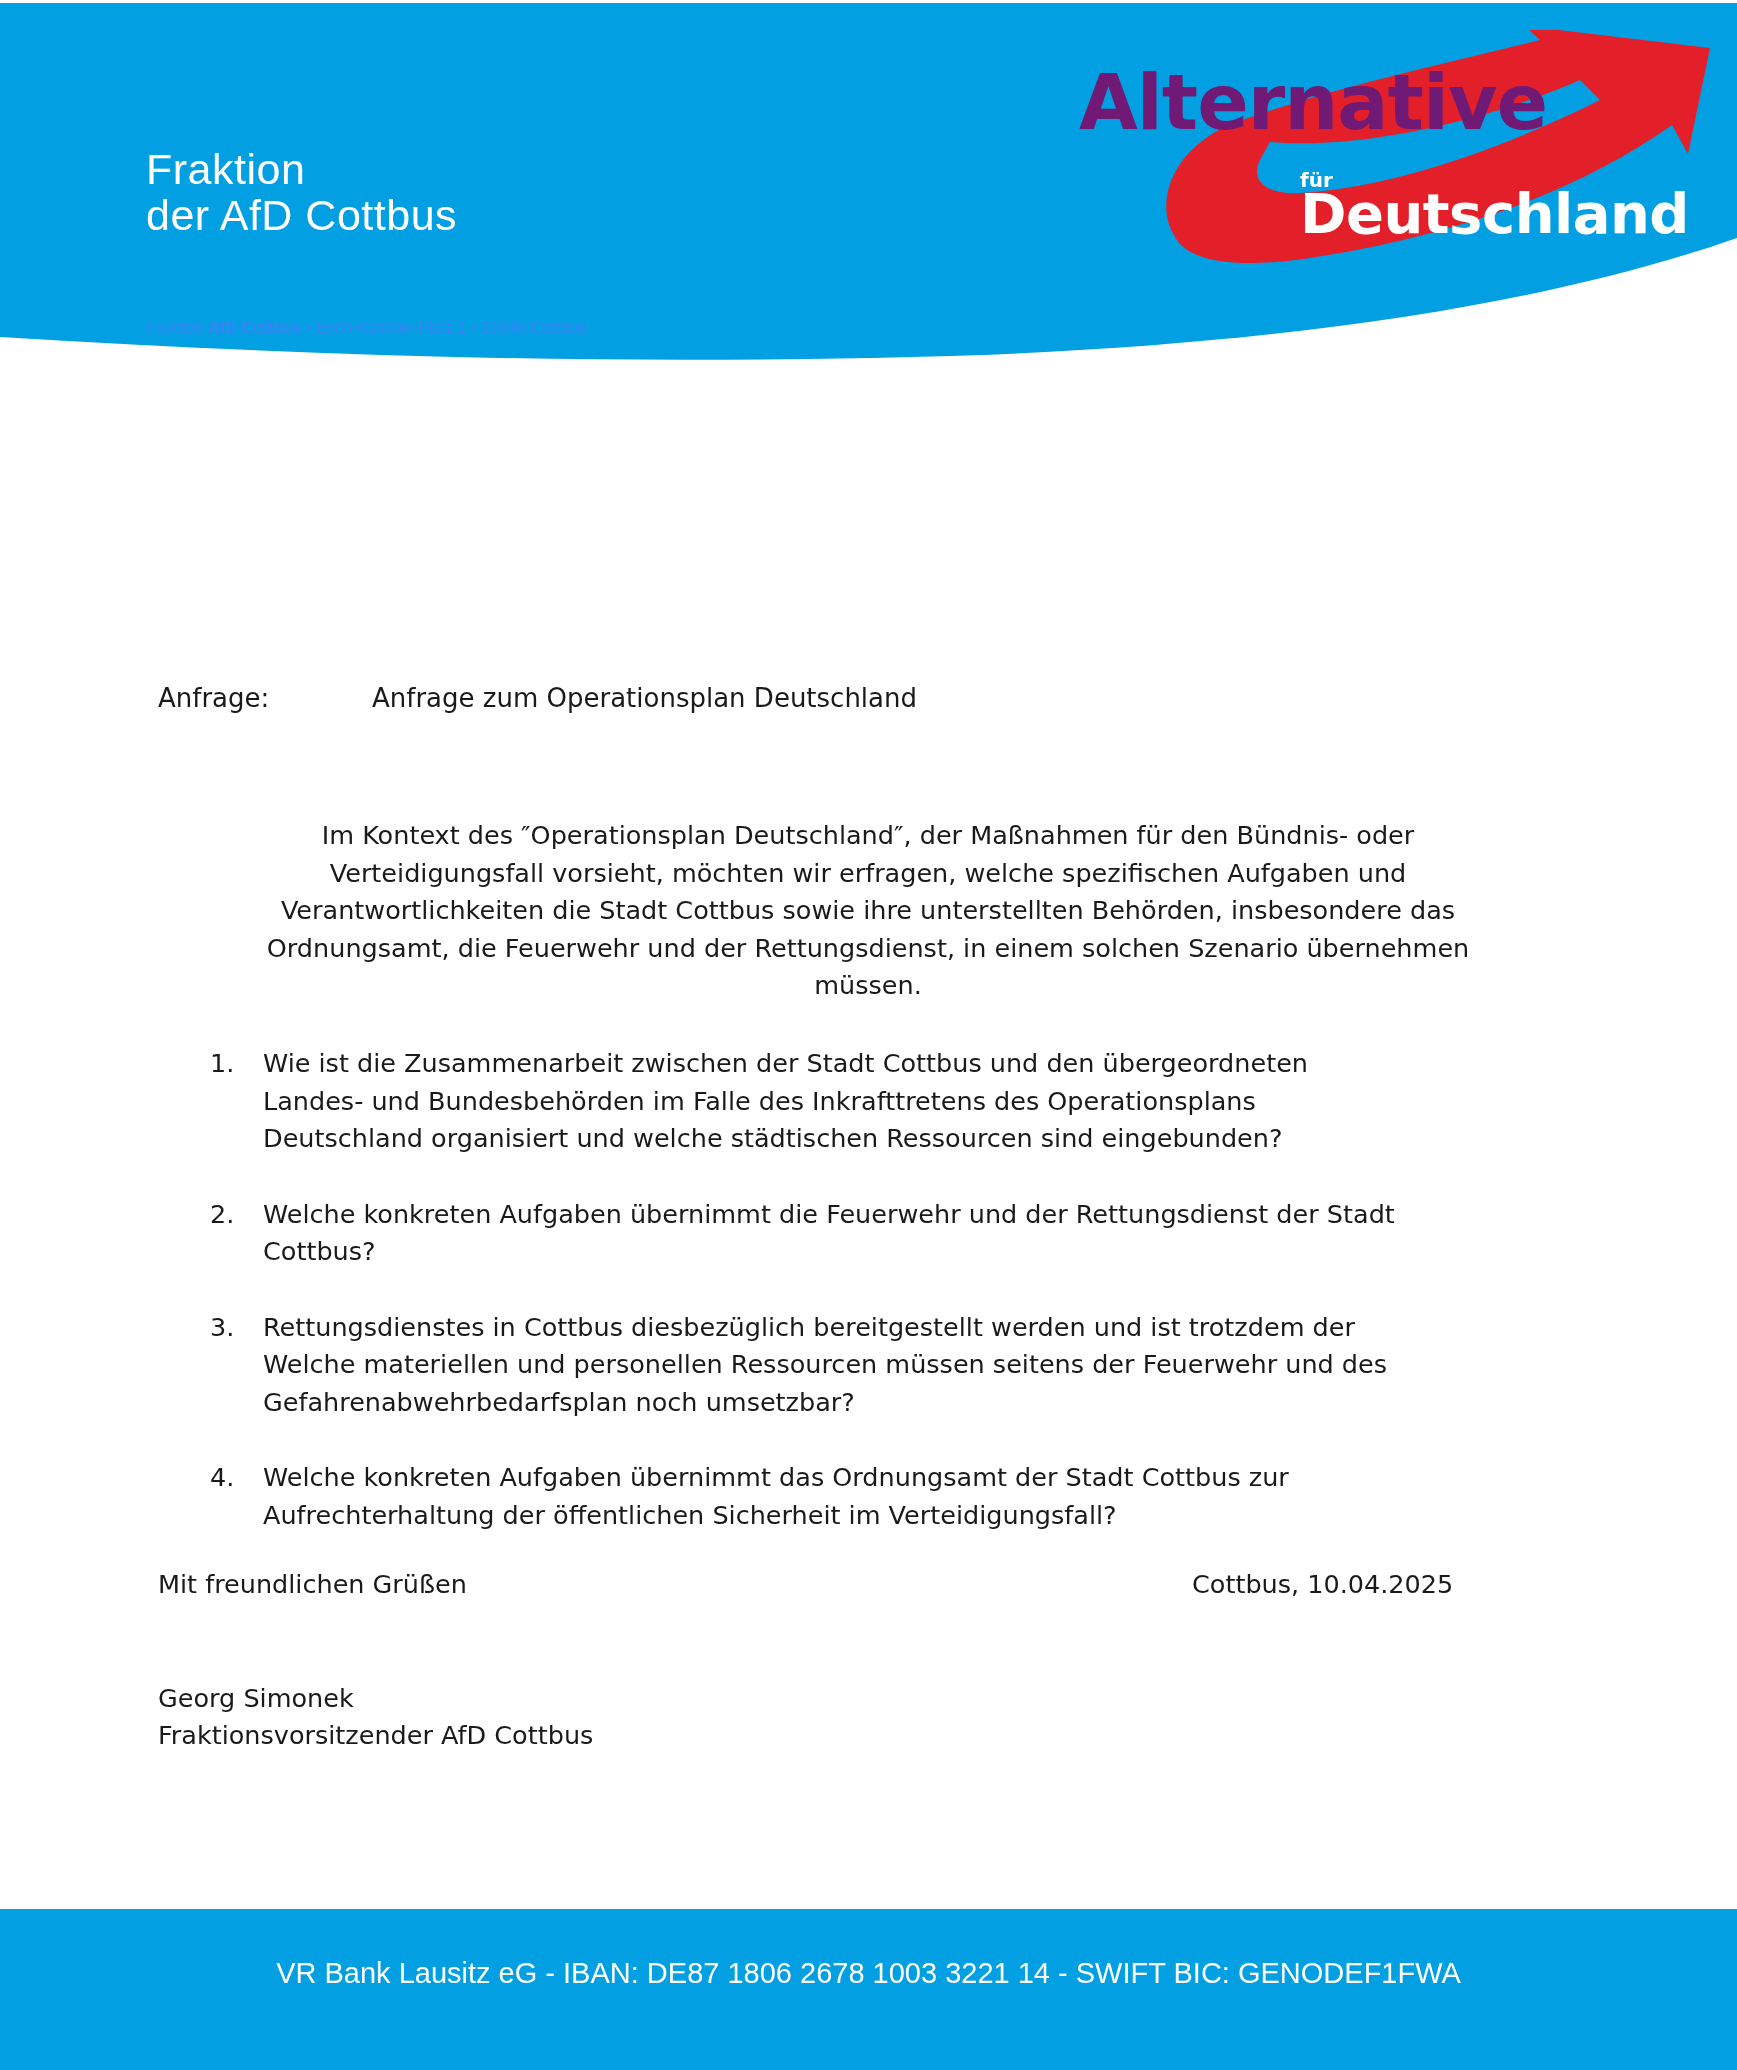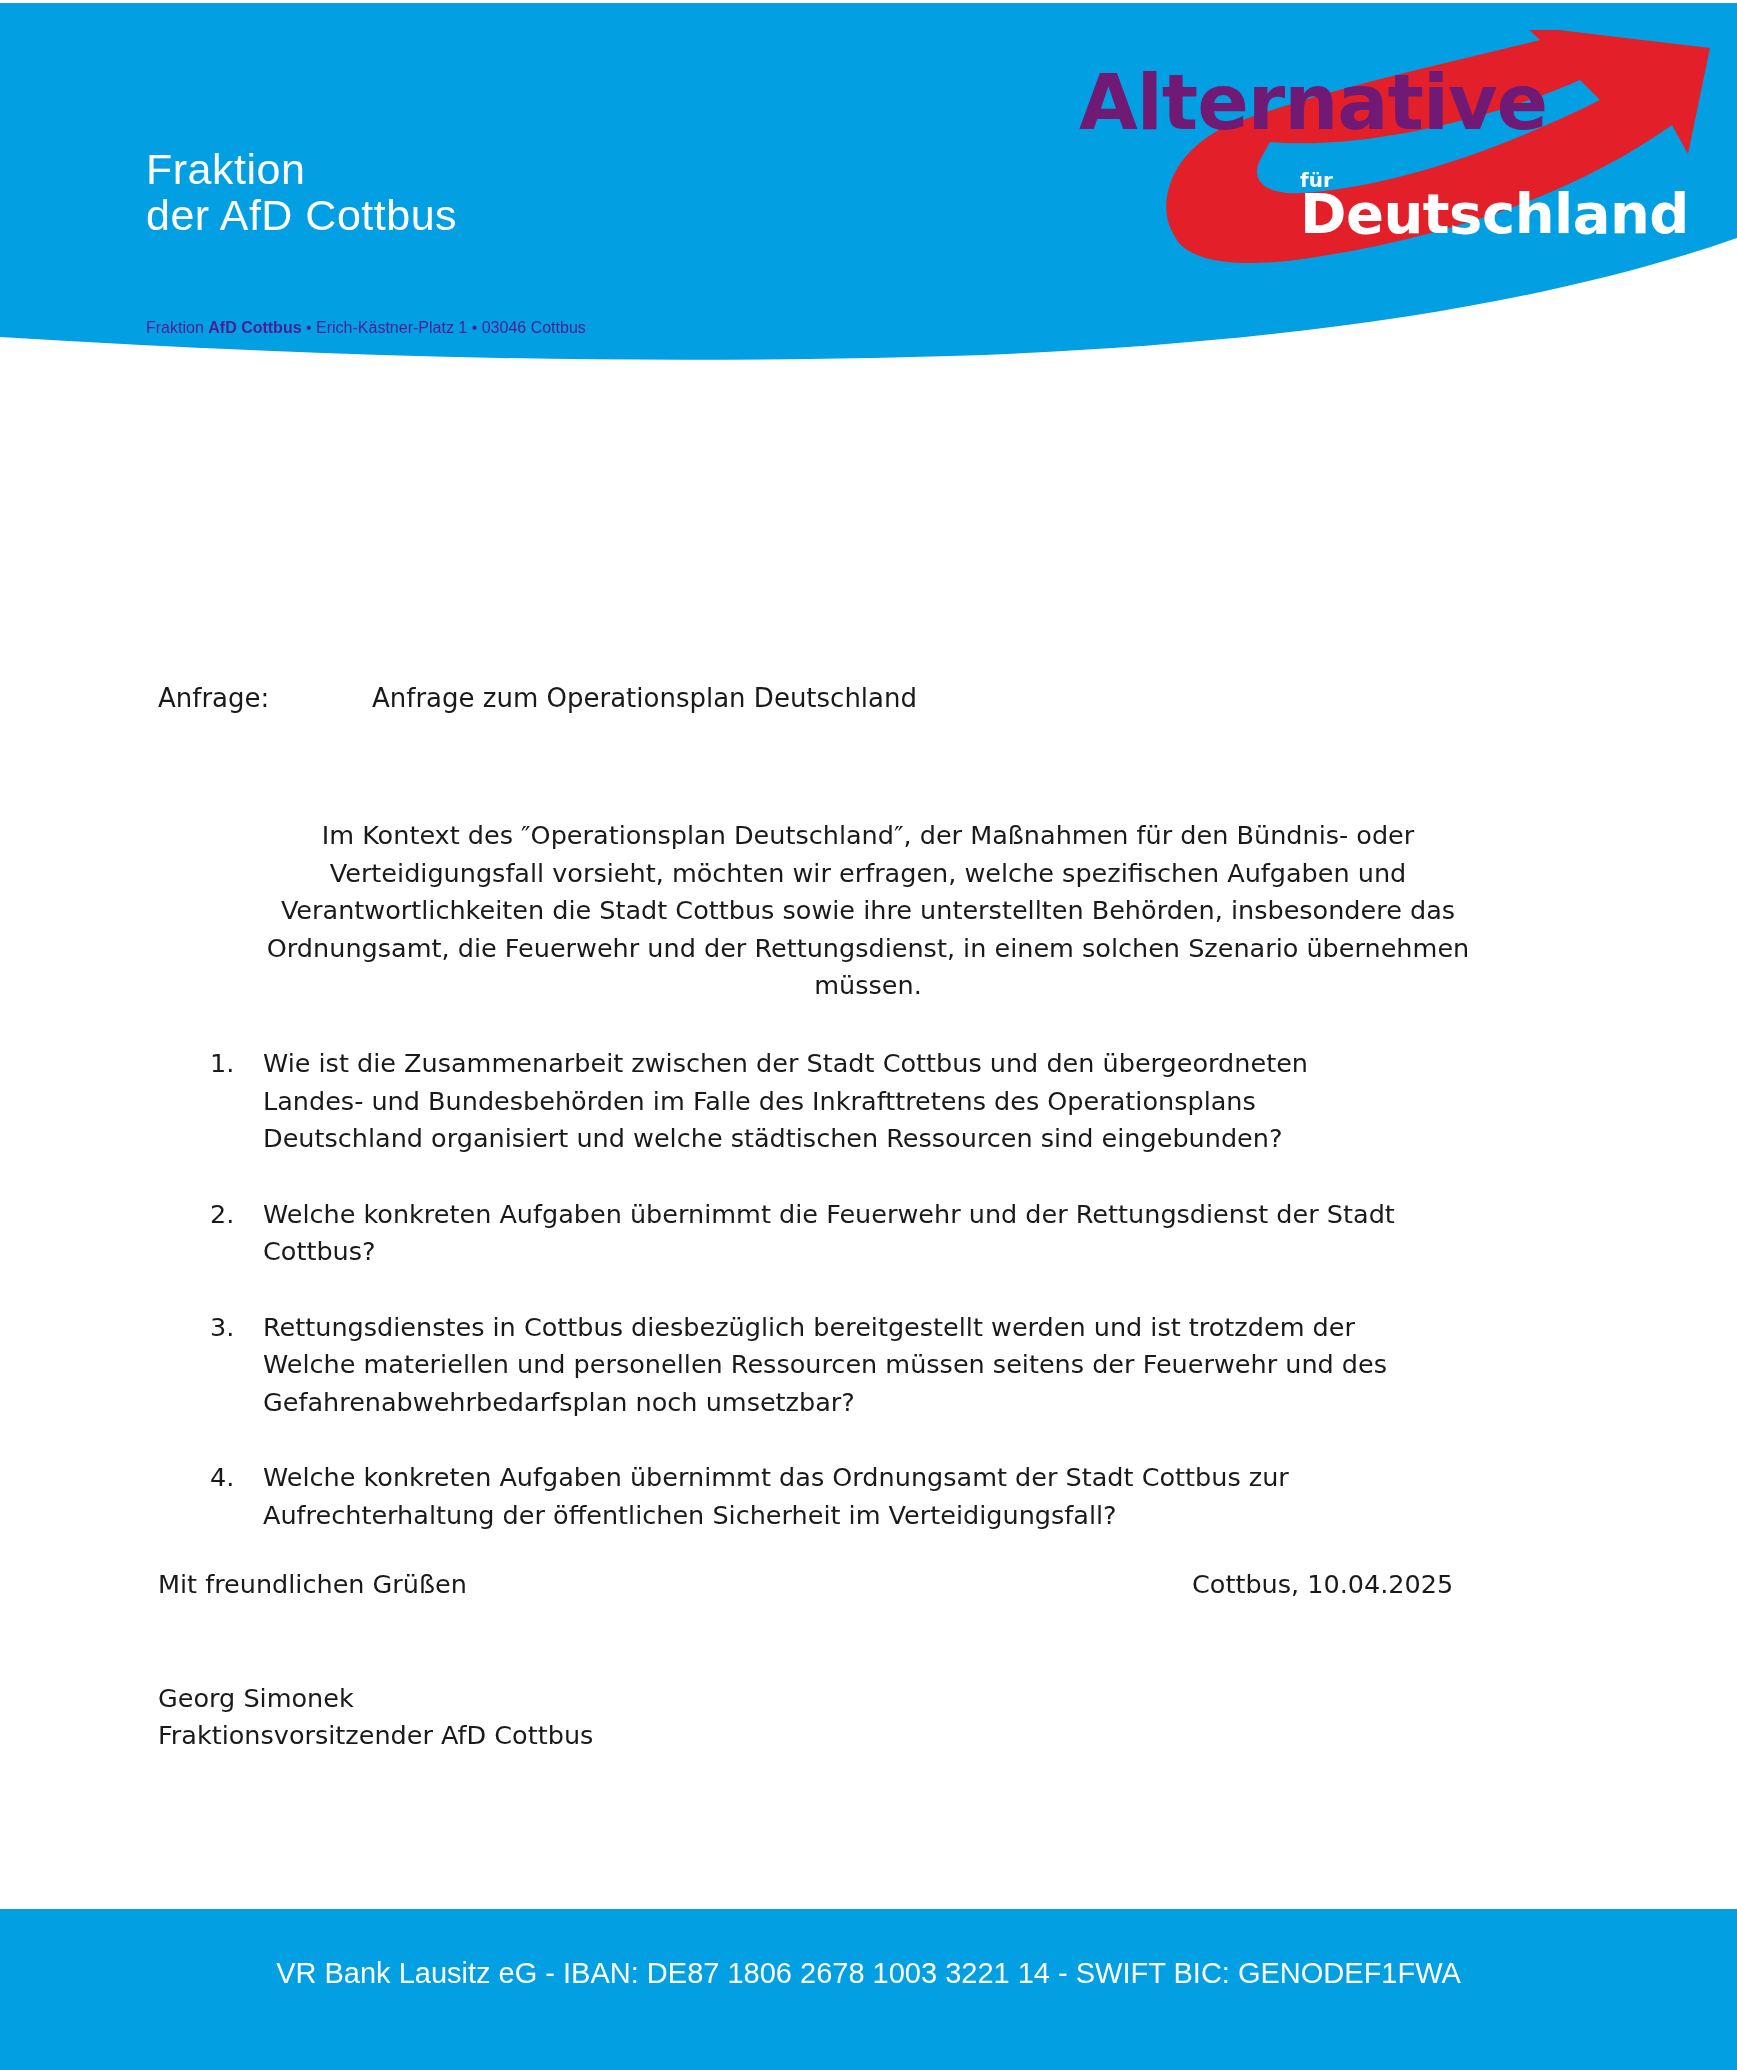--- a/index.html
+++ b/index.html
@@ -35,21 +35,21 @@
       color: #ffffff;
       letter-spacing: 0.5px;
     }
     .header-title div { white-space: nowrap; }
     .header-address {
       position: absolute;
       left: 146px;
       top: 319px;
       font-family: "Liberation Sans", sans-serif;
       font-size: 16px;
-      color: #4c1d95;
+      color: #3b82f6;
       white-space: nowrap;
     }
     .header-address b { font-weight: bold; }
     .logo {
       position: absolute;
       left: 1060px;
       top: 30px;
       width: 677px;
       height: 240px;
     }

